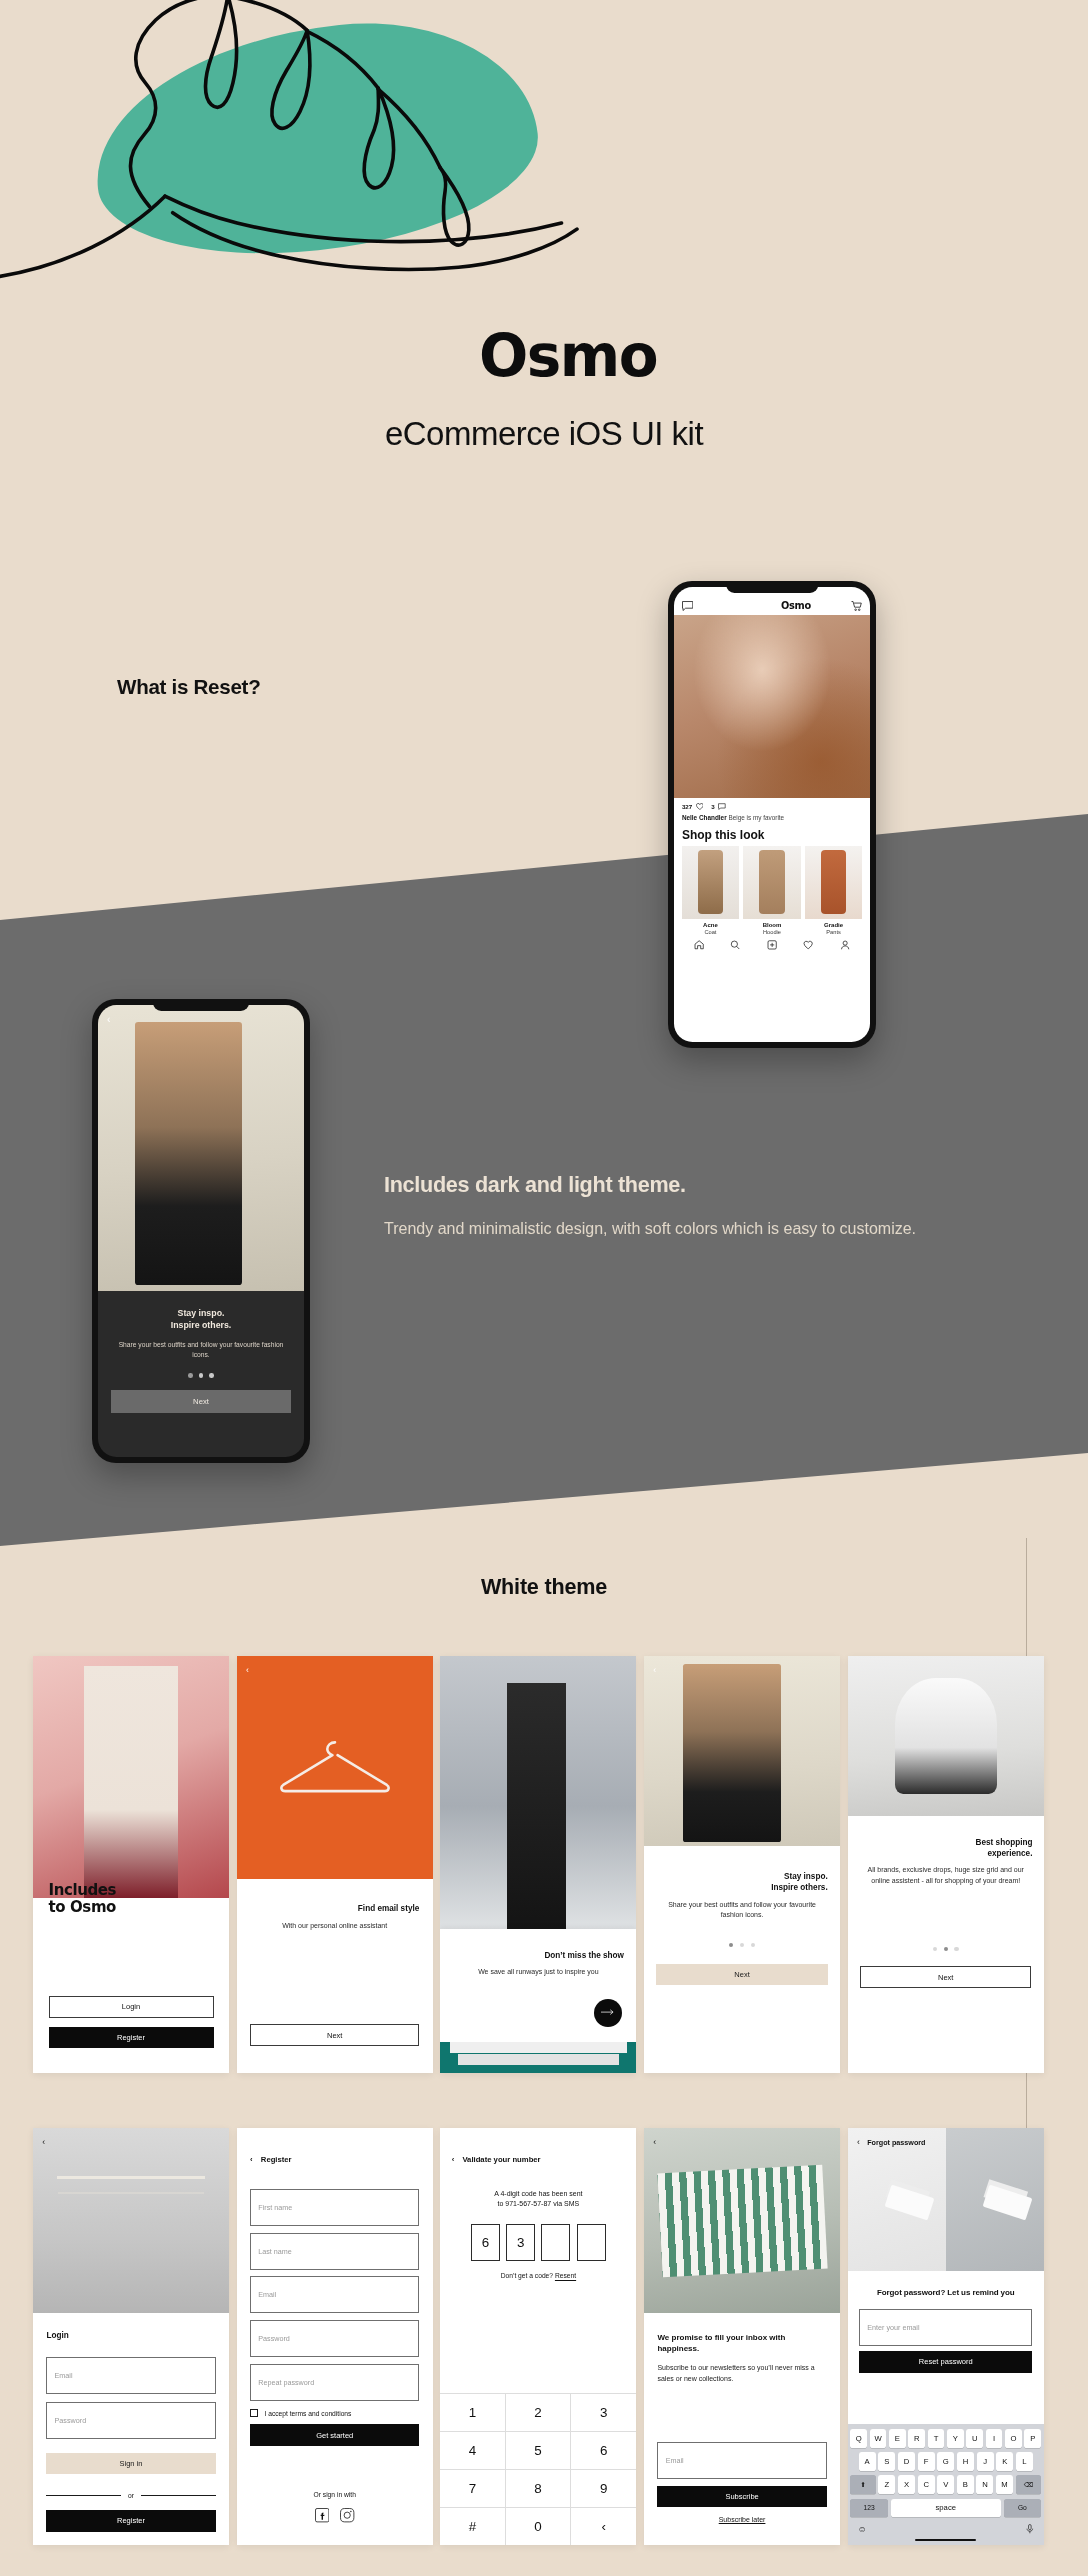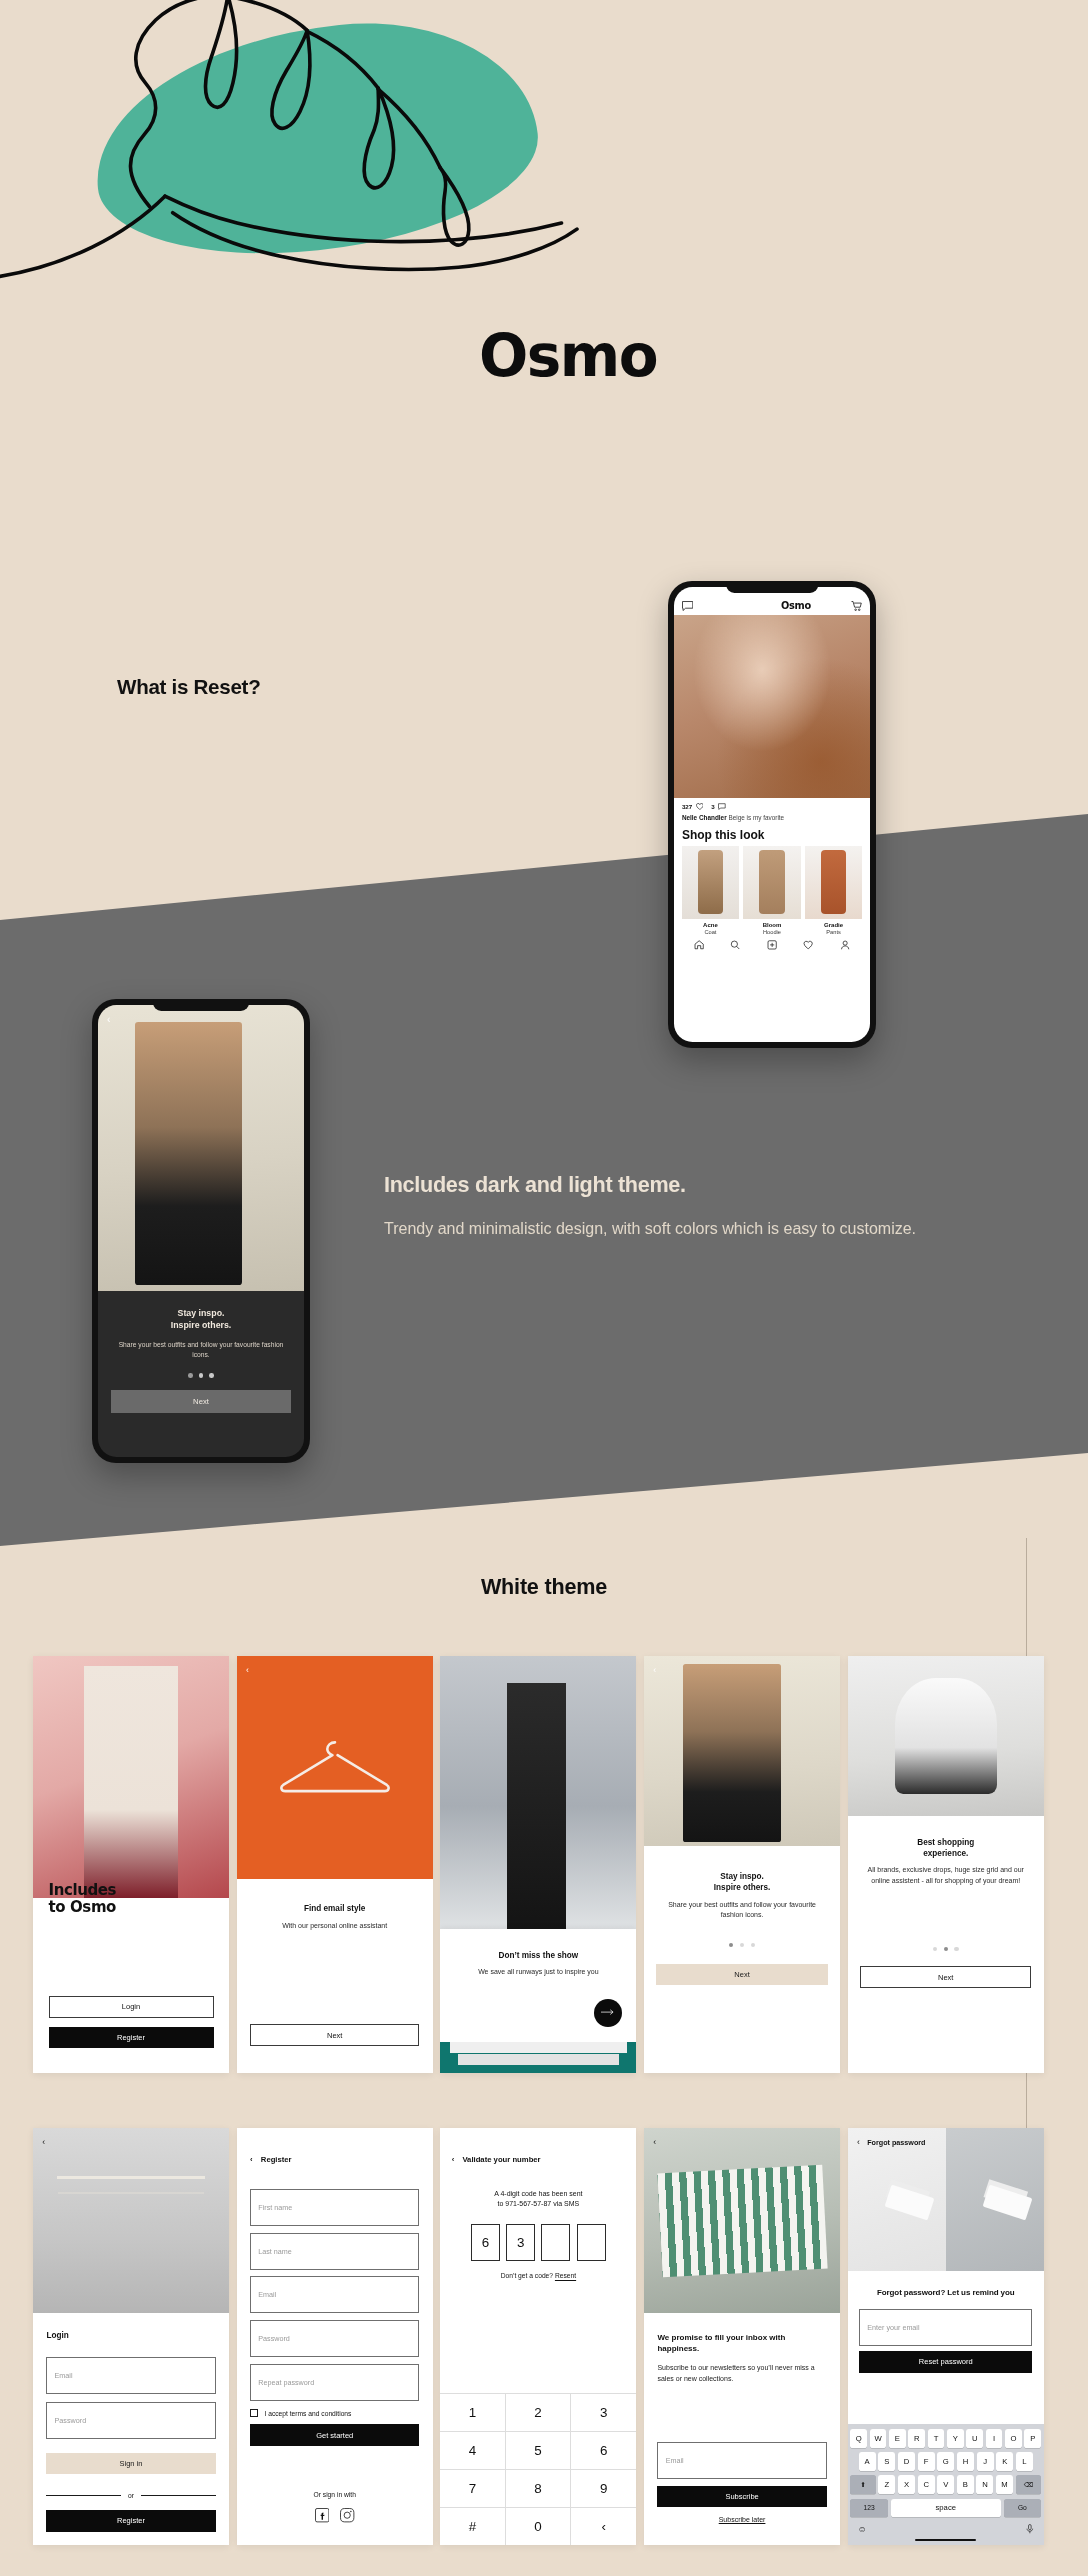--- a/index.html
+++ b/index.html
@@ -122,21 +122,21 @@
   .pc-next { margin:12.4px 13.4px 0; background:#6a6a6a; height:23px; display:flex; align-items:center; justify-content:center; color:#efe9e0; font-size:7.7px; }
 
   
   .grid-row { position:absolute; left:33px; display:flex; gap:7.7px; }
   #row1 { top:1656px; }
   #row2 { top:2128px; }
   .card { width:196px; height:417px; background:#fff; position:relative; overflow:hidden; box-shadow:0 1.5px 7.2px rgba(0,0,0,.07); }
   .card .img { width:100%; position:relative; }
   .cardback { position:absolute; left:9.3px; top:9.3px; font-size:8.8px; color:#111; z-index:4; }
   .cardback.light { color:#fff; }
-  .ctitle { font-size:8.2px; font-weight:800; text-align:center; line-height:1.35; }
+  .ctitle { font-size:8.2px; font-weight:800; text-align:right; line-height:1.35; }
   .csub { font-size:7px; color:#2a2a2a; text-align:center; line-height:1.45; margin-top:6.7px; }
   .btn { height:21.6px; display:flex; align-items:center; justify-content:center; font-size:7.5px; }
   .btn.outline { border:0.7px solid #3a3a3a; color:#111; background:#fff; }
   .btn.dark { background:#0b0b0b; color:#fff; }
   .btn.beige { background:#e8dccd; color:#1b1b1b; }
   .dots { display:flex; gap:6.7px; justify-content:center; }
   .dots i { width:4.1px; height:4.1px; border-radius:50%; background:#d8d8d8; display:block; }
   .dots i.on { background:#8d8d8d; }
   .field { height:37px; border:0.6px solid #6f6f6f; display:flex; align-items:center; padding:0 7.2px; font-size:7.2px; color:#9a9a9a; }
 
@@ -248,20 +248,21 @@
       <path d="M606,80 C664,108 710,146 744,190"></path>
       <path d="M744,190 C770,250 780,304 770,342 C760,380 740,392 726,378 C710,362 716,318 736,272 C748,240 744,212 744,190"></path>
       <path d="M744,192 C800,240 840,292 864,344"></path>
       <path d="M864,344 C900,392 922,436 920,466 C918,494 900,502 886,488 C870,472 868,428 874,390 C878,364 870,352 864,344"></path>
       <path d="M330,400 C370,420 420,440 470,452 C560,474 660,486 760,488 C880,490 1000,478 1100,452"></path>
       <path d="M345,432 C400,470 470,498 552,516 C660,540 790,548 900,538 C1000,528 1080,500 1130,464"></path>
     </g>
   </svg>
 
   <div class="brand-title bigtext">Osmo</div>
+  <div class="brand-sub">eCommerce iOS UI kit</div>
 
   <div class="what-box">
     <div class="what-title">What is Reset?</div>
   </div>
 </div>
 
 <div id="gray-band"></div>
 
 <div class="dark-text">
   <div class="dark-title">Includes dark and light theme.</div>

